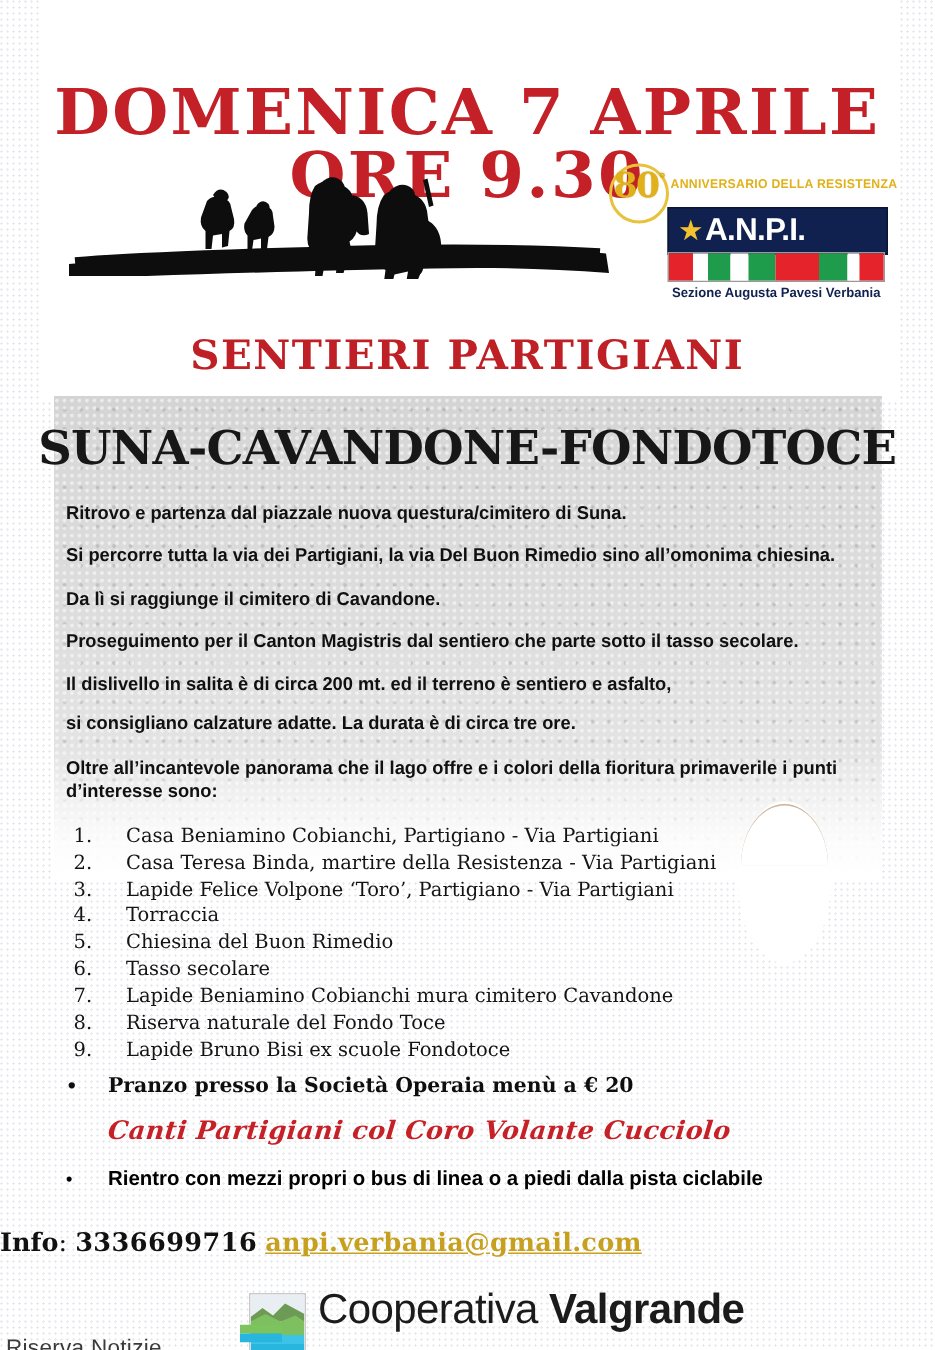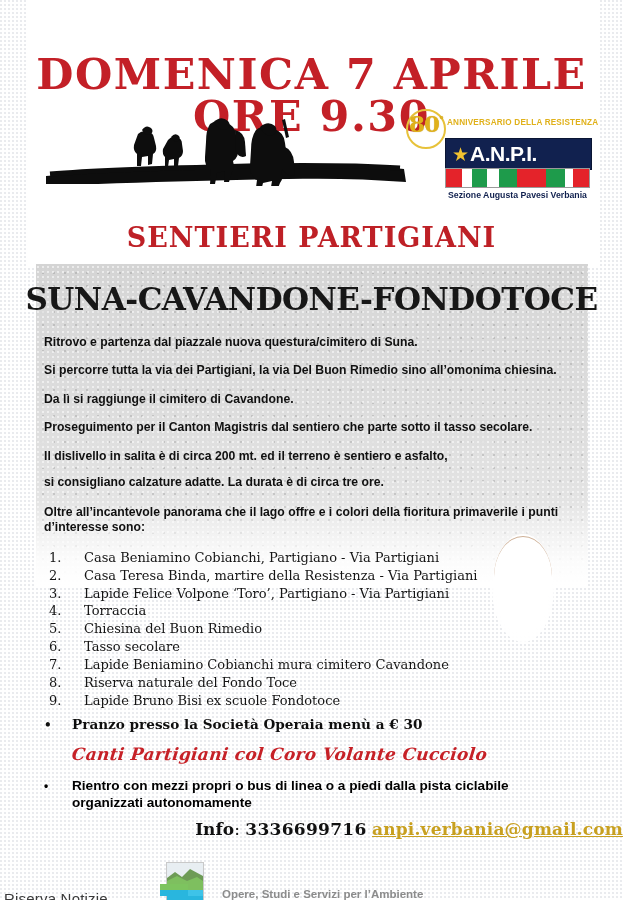--- a/index.html
+++ b/index.html
@@ -331,21 +331,21 @@
     top: 762px;
     width: 520px;
   }
 
   
   .infoline {
     position: absolute;
     left: 0;
     top: 803px;
     width: 623px;
-    text-align: right;
+    text-align: left;
     font-family: "DejaVu Serif", serif;
     font-size: 17px;
     color: #111111;
   }
   .infoline .lbl { font-weight: bold; }
   .infoline .num { font-weight: bold; letter-spacing: 0.3px; }
   .infoline .mail {
     color: #C8A020;
     text-decoration: underline;
     font-weight: bold;
@@ -541,32 +541,31 @@
         </div>
       <div class="numrow">
           <span class="n">9.</span>
           <span class="t">Lapide Bruno Bisi ex scuole Fondotoce</span>
         </div>
     </div>
 
     <div class="bullets">
       <div class="bulletrow">
         <span class="b">•</span>
-        <span class="t">Pranzo presso la Società Operaia menù a € 30</span>
+        <span class="t">Pranzo presso la Società Operaia menù a € 20</span>
       </div>
     </div>
 
     <div class="canti">Canti Partigiani col Coro Volante Cucciolo</div>
 
     <div class="bullet2">
       <div class="bulletrow">
         <span class="b">•</span>
         <span class="t">
           <span>Rientro con mezzi propri o bus di linea o a piedi dalla pista ciclabile</span><br>
-          <span>organizzati autonomamente</span>
         </span>
       </div>
     </div>
 
     <div class="infoline">
       <span class="lbl">Info</span><span>: </span><span class="num">3336699716</span>
       <span class="mail">anpi.verbania@gmail.com</span>
     </div>
 
 
@@ -574,21 +573,21 @@
       <div class="coop-mark">
         <svg width="36" height="38" viewBox="0 0 36 38" preserveAspectRatio="none">
           <rect x="0" y="0" width="36" height="38" fill="#ffffff"></rect>
           <rect x="0" y="0" width="36" height="16" fill="#e8eef2"></rect>
           <path d="M0 15 L8 9 L15 14 L23 6 L36 13 L36 18 L0 18 Z" fill="#6d9b56"></path>
           <path d="M0 18 L10 13 L20 18 L30 14 L36 18 L36 27 L0 27 Z" fill="#7ebf5f"></path>
           <rect x="0" y="27" width="36" height="6" fill="#3ec3e8"></rect>
           <rect x="0" y="33" width="36" height="5" fill="#29b6de"></rect>
         </svg>
       </div>
-      <div class="coop-tag">Opere, Studi e Servizi per l’Ambiente</div>
+      <div class="coop-name"><span class="light">Cooperativa </span><b>Valgrande</b></div>
     </div>
 
     <div class="watermark">Riserva Notizie</div>
     <div class="wm-chip">
       <svg width="28" height="12" viewBox="0 0 28 12" preserveAspectRatio="none">
         <rect x="0" y="0" width="28" height="6" fill="#7dc45f"></rect>
         <rect x="0" y="6" width="28" height="6" fill="#29b6de"></rect>
       </svg>
     </div>
 

